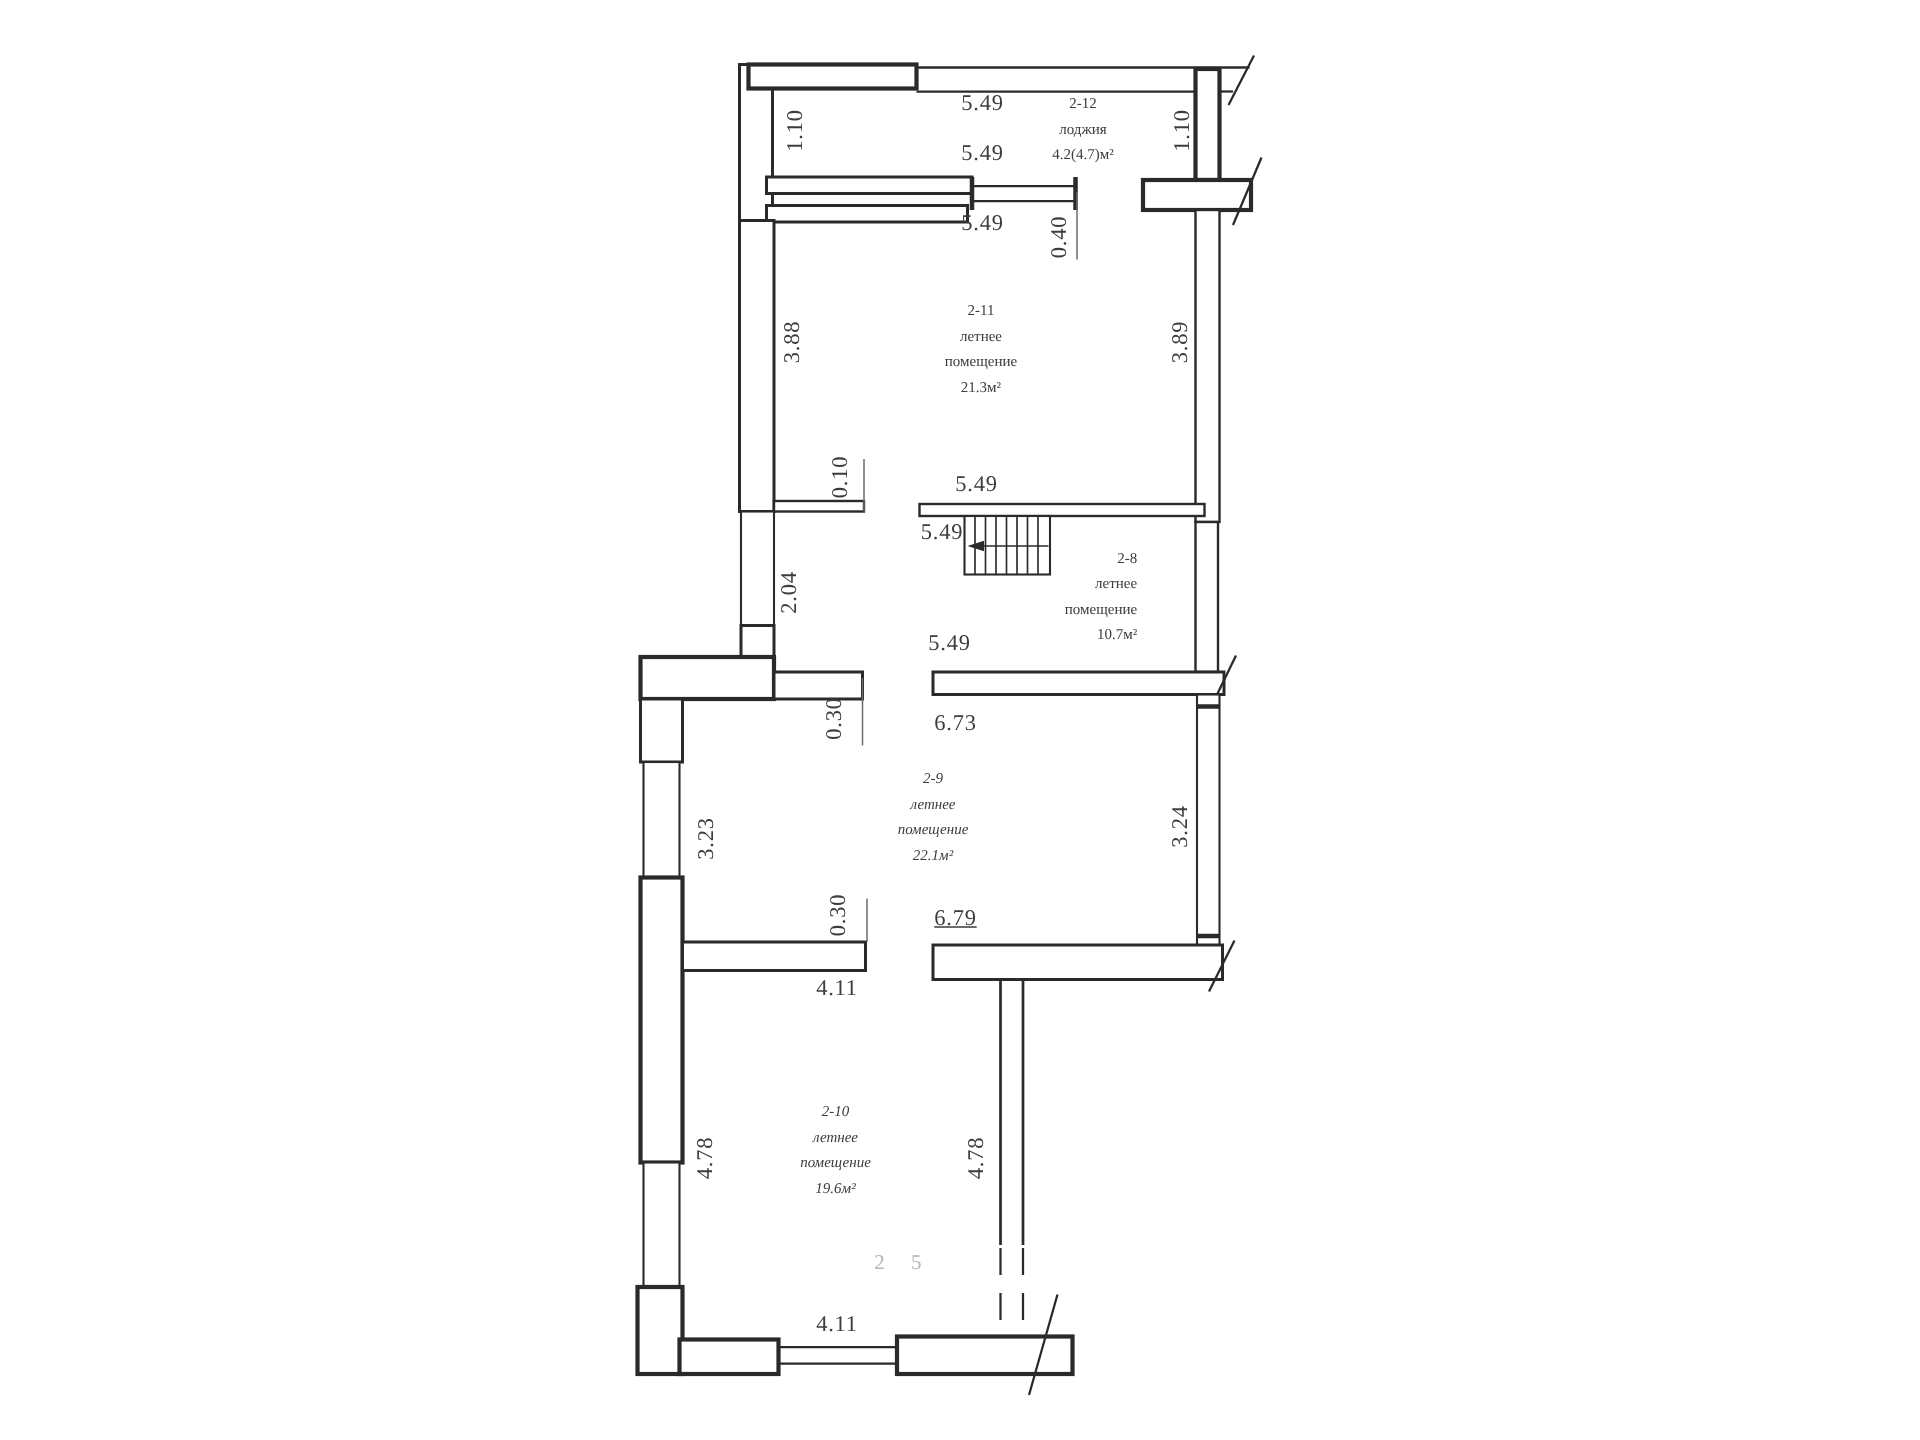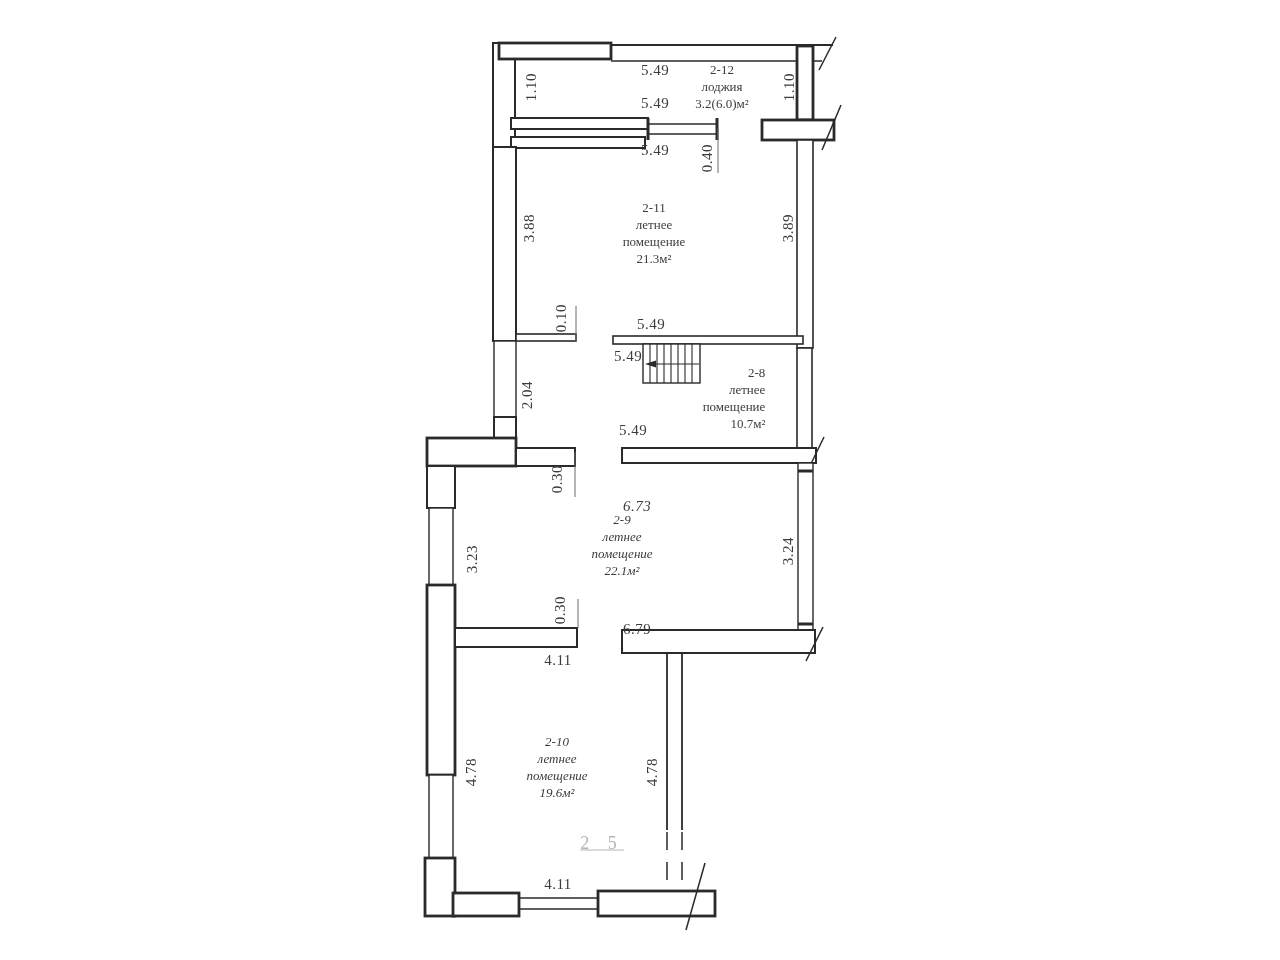--- a/index.html
+++ b/index.html
@@ -31,27 +31,26 @@
   .arrowhead {fill:var(--line);stroke:none;}
 
   
   #labels-layer{position:absolute;left:0;top:0;width:1280px;height:960px;pointer-events:none;}
   .dim{
     position:absolute;color:var(--text);font-size:15px;white-space:nowrap;
     transform:translate(-50%,-50%);letter-spacing:.5px;
   }
   .room{
     position:absolute;transform:translateX(-50%);text-align:center;
-    color:var(--text);font-size:13px;line-height:17px;white-space:nowrap;
+    color:var(--text);font-size:10px;line-height:17px;white-space:nowrap;
   }
   .watermark{
     position:absolute;transform:translate(-50%,-50%);
-    color:var(--wm);font-size:18px;letter-spacing:7px;white-space:nowrap;
+    color:var(--wm);font-size:14px;letter-spacing:7px;white-space:nowrap;
     filter:blur(.4px);
-    text-decoration:underline;
   }
 </style>
 </head>
 <body>
 
 <div id="plan">
 
   <svg width="1280" height="960" viewBox="0 0 1280 960">
 
     <g>
@@ -148,33 +147,33 @@
       <div class="dim" style="left: 655px; top: 150px;">5.49</div>
       <div class="dim" style="left: 707px; top: 158px; transform: translate(-50%, -50%) rotate(-90deg);">0.40</div>
       <div class="dim" style="left: 529px; top: 228px; transform: translate(-50%, -50%) rotate(-90deg);">3.88</div>
       <div class="dim" style="left: 788px; top: 228px; transform: translate(-50%, -50%) rotate(-90deg);">3.89</div>
       <div class="dim" style="left: 561px; top: 318px; transform: translate(-50%, -50%) rotate(-90deg);">0.10</div>
       <div class="dim" style="left: 651px; top: 324px;">5.49</div>
       <div class="dim" style="left: 628px; top: 356px;">5.49</div>
       <div class="dim" style="left: 527px; top: 395px; transform: translate(-50%, -50%) rotate(-90deg);">2.04</div>
       <div class="dim" style="left: 633px; top: 430px;">5.49</div>
       <div class="dim" style="left: 557px; top: 479px; transform: translate(-50%, -50%) rotate(-90deg);">0.30</div>
-      <div class="dim" style="left: 637px; top: 506px; font-style: italic;">6.73</div>
+      <div class="dim" style="left: 637px; top: 483px;">6.73</div>
       <div class="dim" style="left: 472px; top: 559px; transform: translate(-50%, -50%) rotate(-90deg);">3.23</div>
       <div class="dim" style="left: 788px; top: 551px; transform: translate(-50%, -50%) rotate(-90deg);">3.24</div>
       <div class="dim" style="left: 560px; top: 610px; transform: translate(-50%, -50%) rotate(-90deg);">0.30</div>
-      <div class="dim" style="left: 637px; top: 629px;">6.79</div>
+      <div class="dim" style="left: 637px; top: 613px; text-decoration: underline;">6.79</div>
       <div class="dim" style="left: 558px; top: 660px;">4.11</div>
       <div class="dim" style="left: 471px; top: 772px; transform: translate(-50%, -50%) rotate(-90deg);">4.78</div>
       <div class="dim" style="left: 652px; top: 772px; transform: translate(-50%, -50%) rotate(-90deg);">4.78</div>
       <div class="dim" style="left: 558px; top: 884px;">4.11</div>
       <div class="room" style="left: 722px; top: 61px;">
         <div>2-12</div>
         <div>лоджия</div>
-        <div>3.2(6.0)м²</div>
+        <div>4.2(4.7)м²</div>
       </div>
       <div class="room" style="left: 654px; top: 199px; text-align: center;">
         <div>2-11</div>
         <div>летнее</div>
         <div>помещение</div>
         <div>21.3м²</div>
       </div>
       <div class="room" style="left: 734px; top: 364px; text-align: right;">
         <div>2-8</div>
         <div>летнее</div>

